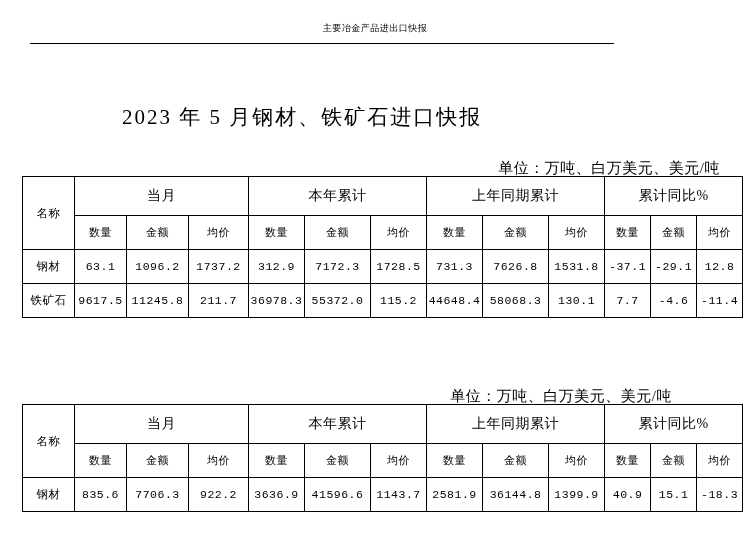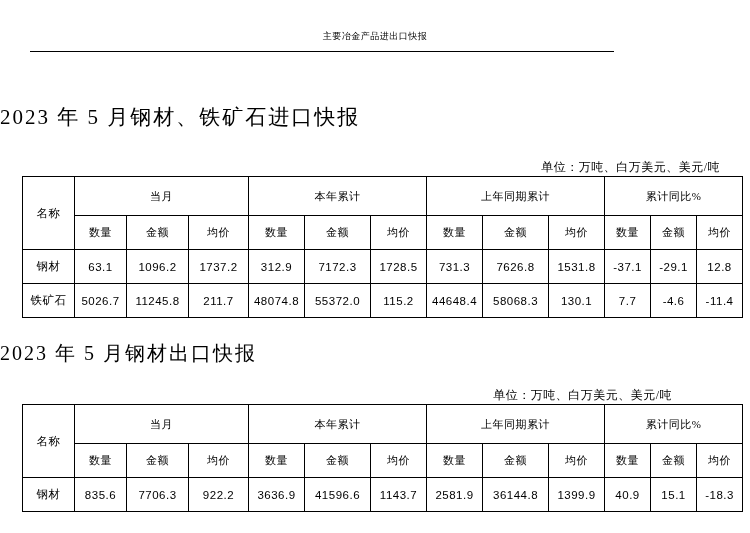--- a/index.html
+++ b/index.html
@@ -16,21 +16,21 @@
     position: relative;
   }
   .page {
     position: relative;
     width: 750px;
     height: 533px;
     box-sizing: border-box;
   }
   .header-band {
     position: absolute;
-    top: 8px;
+    top: 0;
     left: 0;
     width: 644px;
     height: 44px;
   }
   .header-title {
     position: absolute;
     top: 22px;
     left: 0;
     width: 750px;
     text-align: center;
@@ -42,30 +42,31 @@
     position: absolute;
     left: 30px;
     right: 30px;
     top: 43px;
     border-top: 1px solid #000;
   }
   .doc-title {
     position: absolute;
     left: 0;
     width: 604px;
+    text-align: center;
     font-size: 21px;
     font-family: "Liberation Serif", "DejaVu Serif", serif;
     letter-spacing: 2px;
   }
   #title1 { top: 103px; }
   #title2 { top: 340px; font-size: 20px; }
 
   .unit-note {
     position: absolute;
-    font-size: 12px;
+    font-size: 15px;
     letter-spacing: 0.5px;
   }
   #unit1 { top: 159px; right: 30px; }
   #unit2 { top: 387px; right: 78px; }
 
   table.rpt {
     position: absolute;
     border-collapse: collapse;
     table-layout: fixed;
     font-size: 11px;
@@ -88,31 +89,31 @@
     top: 404px;
     width: 706px;
   }
   .r-head1 td { height: 38px; }
   .r-head2 td { height: 33px; }
   .r-body td { height: 33px; }
   .name-cell {
     font-size: 11.5px;
   }
   .group-cell {
-    font-size: 11px;
+    font-size: 14px;
     letter-spacing: 2px;
   }
   .sub-cell {
     font-size: 11px;
     letter-spacing: 1px;
     font-family: Liberation Mono, monospace;
   }
   .num-cell {
     font-size: 11.5px;
-    font-family: Liberation Sans, sans-serif;
+    font-family: Liberation Mono, monospace;
   }
   .row-label {
     font-size: 11.5px;
     letter-spacing: 1px;
   }
 </style>
 </head>
 <body>
 
 <div class="page">
@@ -173,37 +174,36 @@
       <td class="num-cell">1728.5</td>
       <td class="num-cell">731.3</td>
       <td class="num-cell">7626.8</td>
       <td class="num-cell">1531.8</td>
       <td class="num-cell">-37.1</td>
       <td class="num-cell">-29.1</td>
       <td class="num-cell">12.8</td>
     </tr>
     <tr class="r-body">
       <td class="row-label">铁矿石</td>
-      <td class="num-cell">5026.7</td>
+      <td class="num-cell">9617.5</td>
       <td class="num-cell">11245.8</td>
       <td class="num-cell">211.7</td>
-      <td class="num-cell">48074.8</td>
+      <td class="num-cell">36978.3</td>
       <td class="num-cell">55372.0</td>
       <td class="num-cell">115.2</td>
       <td class="num-cell">44648.4</td>
       <td class="num-cell">58068.3</td>
       <td class="num-cell">130.1</td>
       <td class="num-cell">7.7</td>
       <td class="num-cell">-4.6</td>
       <td class="num-cell">-11.4</td>
     </tr>
   </tbody>
     </table>
 
-  <div class="doc-title" id="title2">2023 年 5 月钢材出口快报</div>
   <div class="unit-note" id="unit2">单位：万吨、白万美元、美元/吨</div>
 
   <table class="rpt" id="table2">
     <colgroup>
       <col style="width:52px">
       <col style="width:52px">
         <col style="width:62px">
         <col style="width:60px">
       <col style="width:56px">
         <col style="width:66px">

